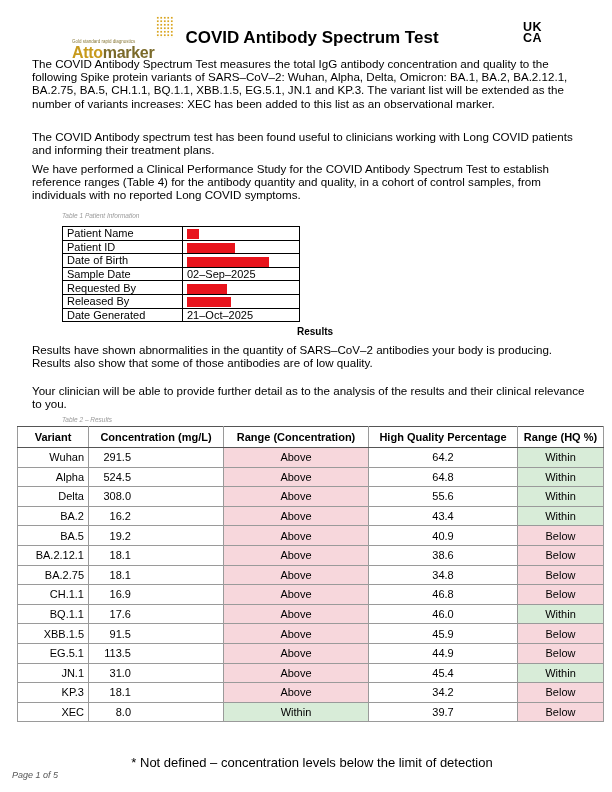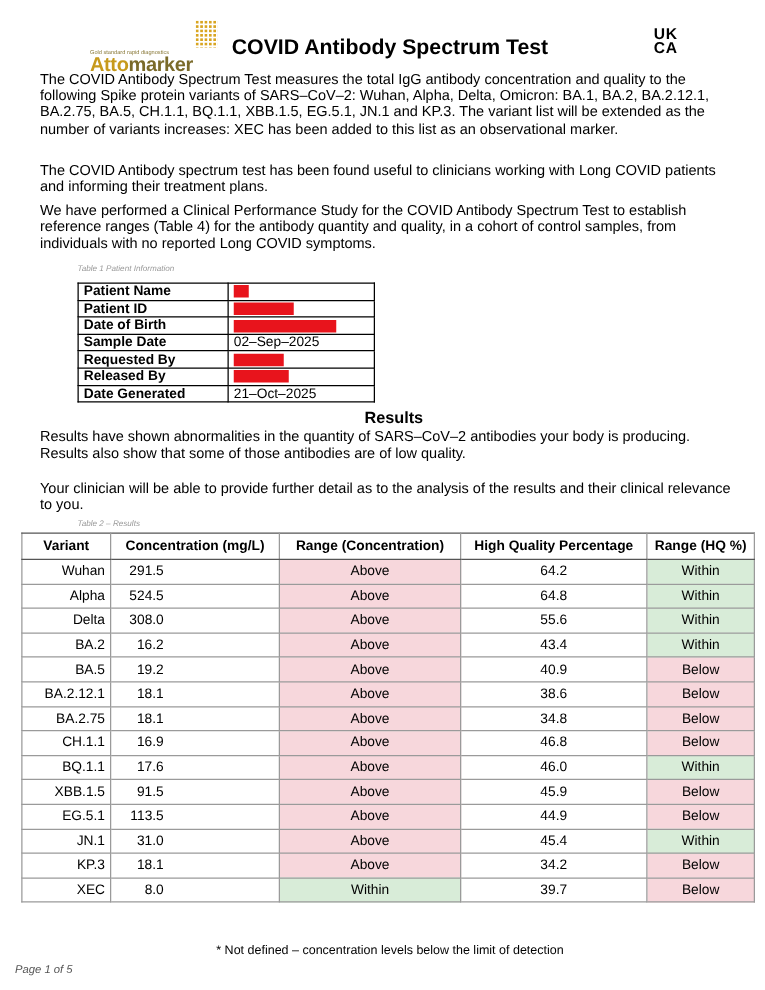--- a/index.html
+++ b/index.html
@@ -18,37 +18,37 @@
                background-size: 3.5px 3.5px; }
   .title { left: 0; right: 0; top: 28px; text-align: center; font-size: 17px; font-weight: bold; padding-left: 12px; }
   .ukca { left: 523px; top: 22px; width: 24px; font-size: 12.5px; font-weight: bold; line-height: 11px; letter-spacing: 0.5px; }
 
   .para { left: 32px; width: 555px; font-size: 11.6px; line-height: 13.2px; }
   .caption { font-size: 6.5px; color: #9a9a9a; font-style: italic; }
 
   
   table.pt { position: absolute; left: 62px; top: 226px; border-collapse: collapse; font-size: 11px; }
   table.pt td { border: 1px solid #000; padding: 0 4px; height: 12.6px; line-height: 12px; }
-  table.pt td.k { width: 111px; font-weight: bold; }
+  table.pt td.k { width: 111px; font-weight: normal; }
   table.pt td.v { width: 108px; }
   .redact { display: inline-block; height: 10px; background: #e8141c; vertical-align: middle; }
 
-  .results-heading { left: 0; right: 0; top: 326px; text-align: center; font-size: 13px; font-weight: bold; padding-left: 18px; }
+  .results-heading { left: 0; right: 0; top: 326px; text-align: center; font-size: 10px; font-weight: bold; padding-left: 18px; }
 
   
   table.rt { position: absolute; left: 17px; top: 426px; border-collapse: collapse; font-size: 11px; }
   table.rt th { border: 1px solid #9a9a9a; border-top: 1.5px solid #555; border-bottom: 1.5px solid #555; font-weight: bold; height: 20px; padding: 0 4px; }
   table.rt td { border: 1px solid #9a9a9a; height: 18.6px; padding: 0 4px; line-height: 18px; }
   table.rt td.var { text-align: right; font-weight: normal; }
   table.rt td.conc { text-align: right; padding-right: 92px; }
   table.rt td.range, table.rt td.hq, table.rt td.hqr { text-align: center; }
   td.above, td.below { background: #f7d7dc; }
   td.within { background: #d8ecd8; }
 
-  .footnote { left: 0; right: 0; top: 755px; text-align: center; font-size: 10px; padding-left: 12px; }
+  .footnote { left: 0; right: 0; top: 755px; text-align: center; font-size: 13px; padding-left: 12px; }
   .pagenum { left: 0; right: 0; top: 770px; text-align: left; font-size: 9px; font-style: italic; color: #555; padding-left: 12px; }
 </style>
 </head>
 <body>
 
 <div class="abs logo">
   <div class="logo-word"><span class="atto">Atto</span><span class="marker">marker</span></div>
   <div class="logo-dots"></div>
   <div class="logo-tag">Gold standard rapid diagnostics</div>
 </div>

